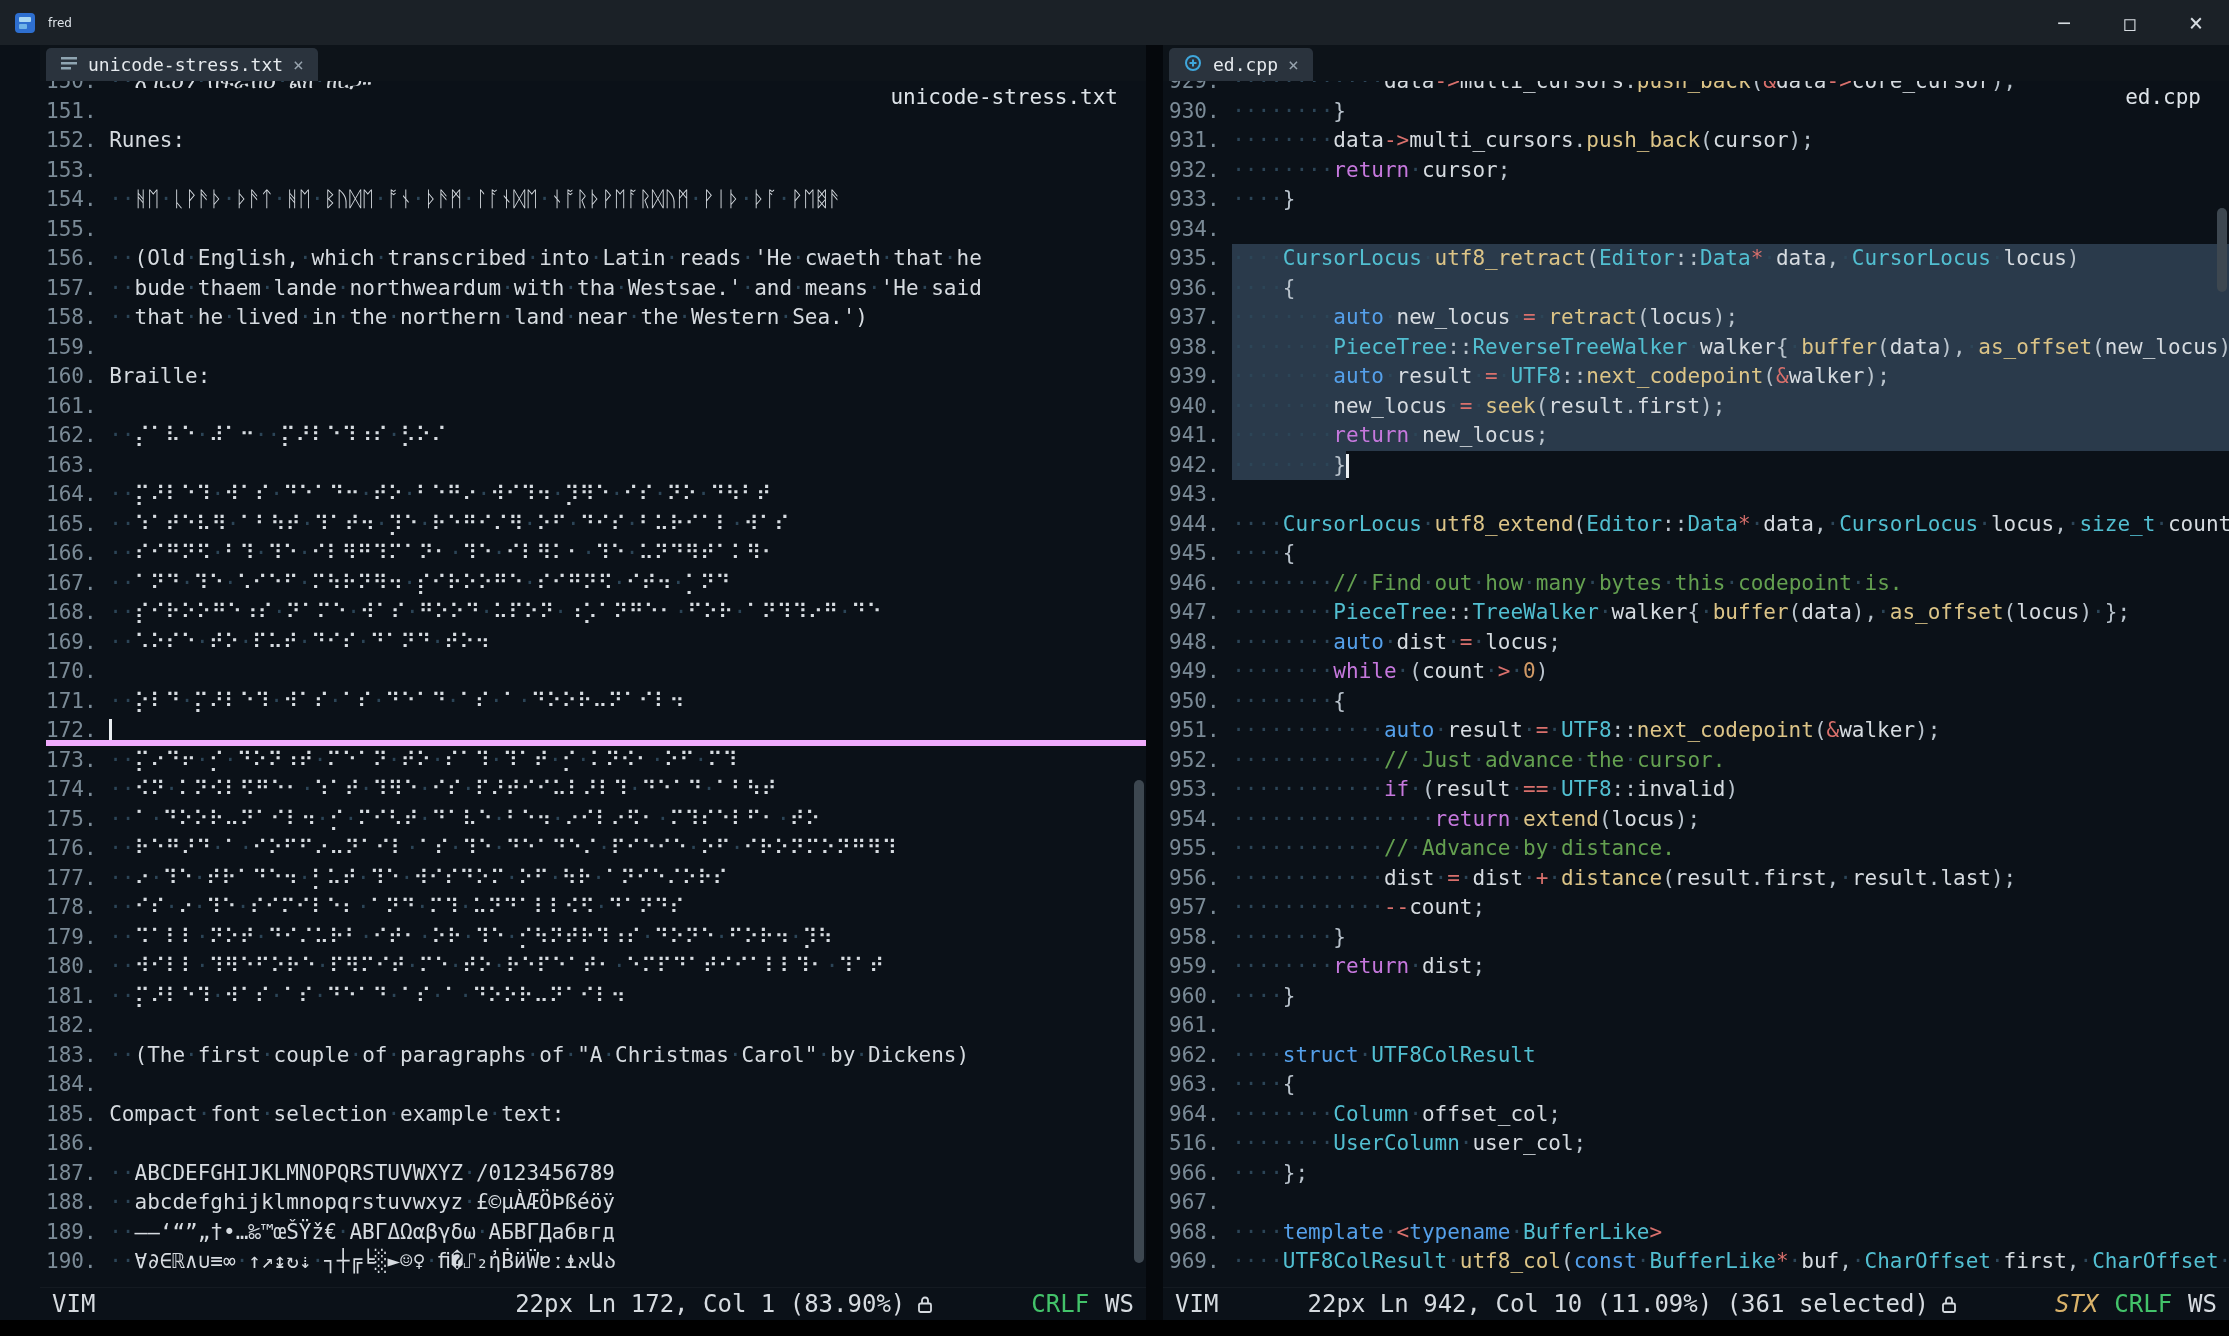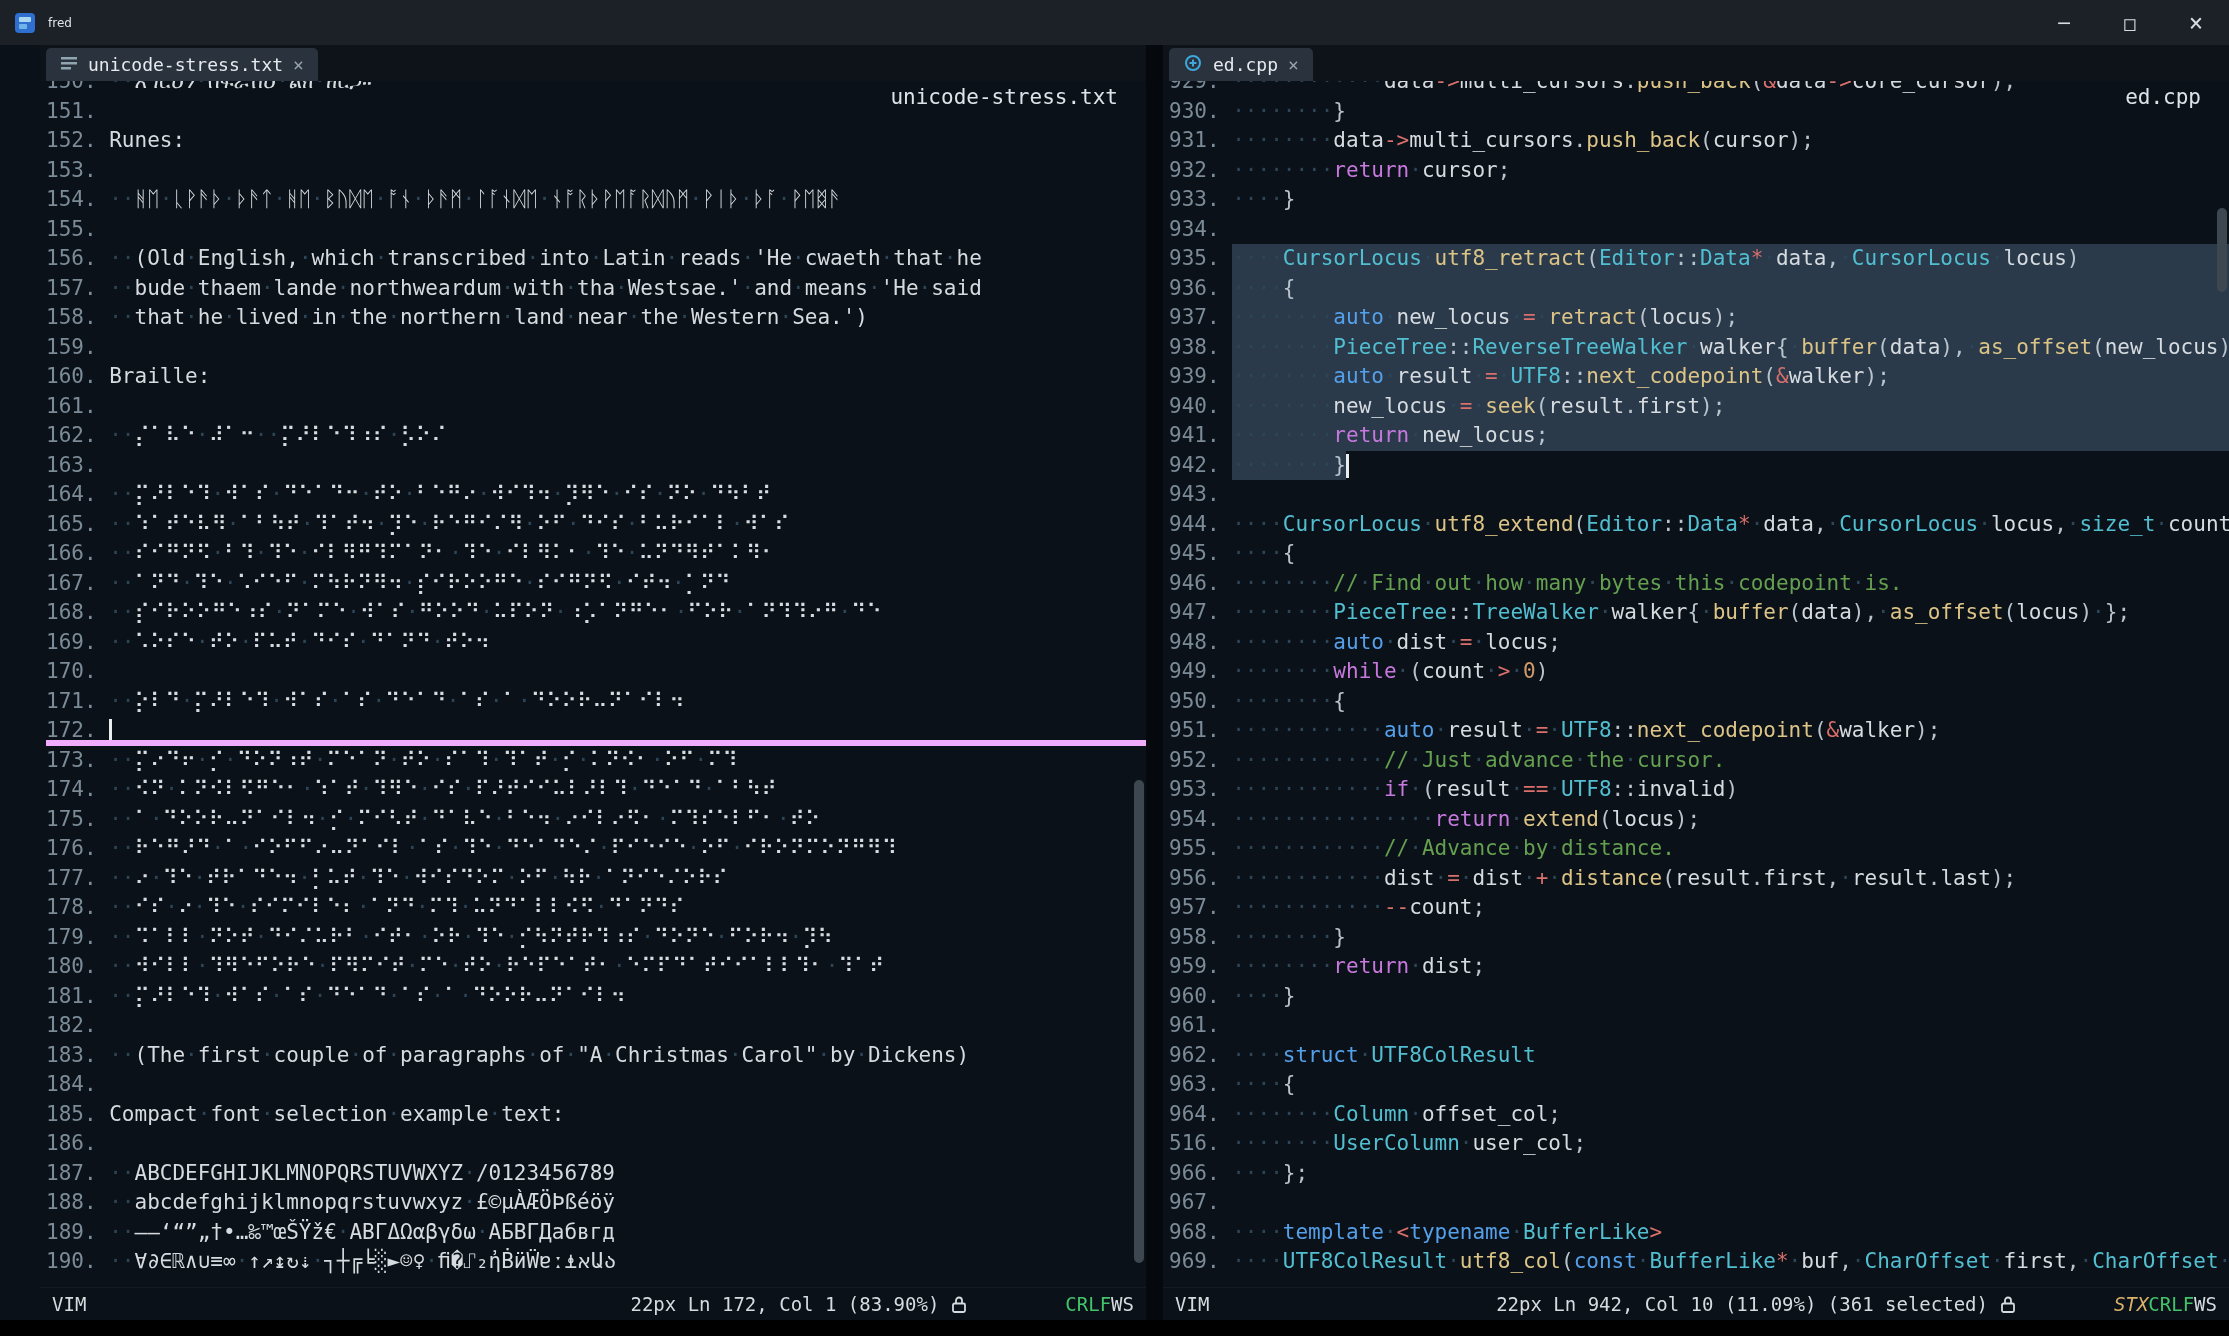--- a/index.html
+++ b/index.html
@@ -50,25 +50,25 @@
   .tok.nu { color:#d19a66; }
   .caret { position:absolute; top:3px; width:3px; height:24px; background:#e9edf0; z-index:2; }
 
   .watermark { position:absolute; top:4px; right:22px; z-index:3; font-size:21px; color:#dde3e8;
                background:#0b1118; padding:0 6px; }
 
   .scrollbar { position:absolute; top:0; right:0; width:14px; height:100%; z-index:4; }
   .scroll-thumb { position:absolute; right:2px; width:10px; border-radius:5px; background:#3d4750; }
 
   
-  .statusbar { height:33px; flex:none; display:flex; align-items:center; font-size:19px; color:#d6dbe0;
+  .statusbar { height:33px; flex:none; display:flex; align-items:center; font-size:24px; color:#d6dbe0;
                padding:0 12px; background:#0b1118; border-top:1px solid rgba(255,255,255,0.04); }
   .sb-pos { margin-left:auto; }
   .lock-icon { margin:0 12px; display:flex; align-items:center; }
-  .flags { display:flex; margin-left:86px; }
+  .flags { display:flex; gap:16px; margin-left:86px; }
   .flag-green { color:#43c36a; }
   .flag-yellow { color:#d9b26a;font-style:italic; }
   .flag-plain { color:#d6dbe0; }
 
   .bottom-strip { height:16px; flex:none; background:#000; }
 </style>
 </head>
 <body>
 
 <div class="window">

